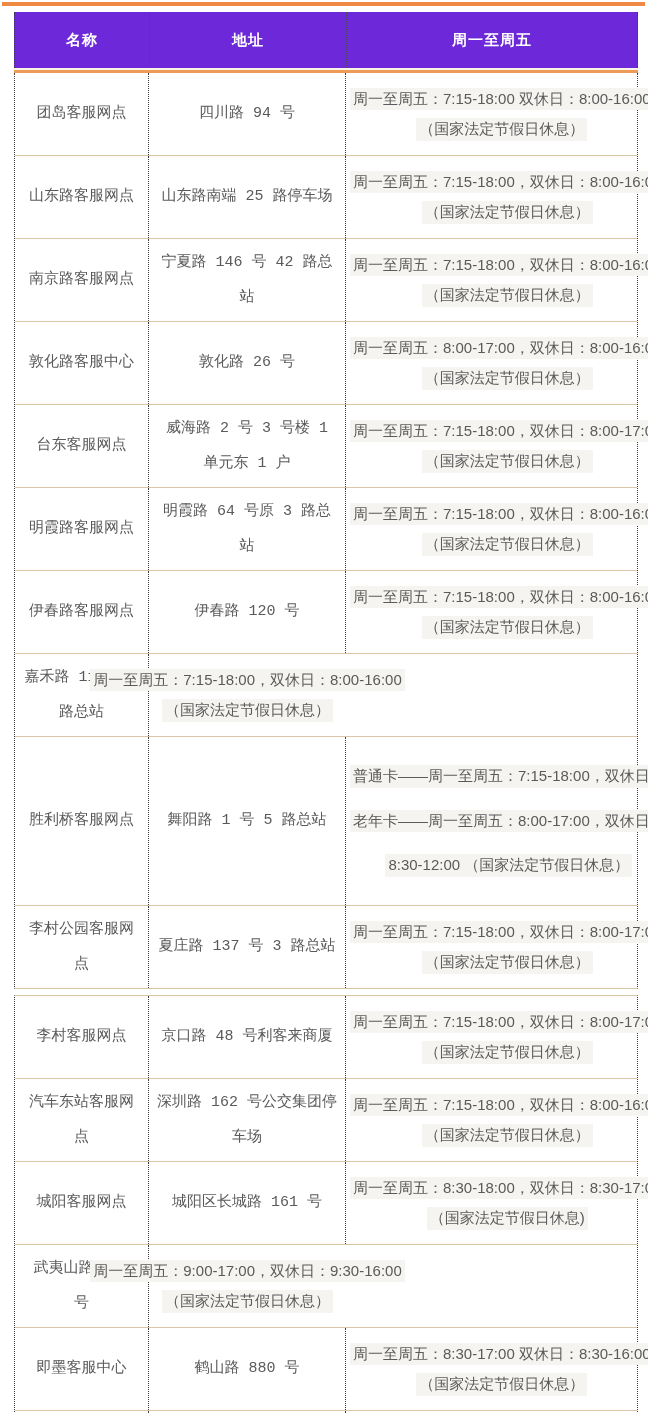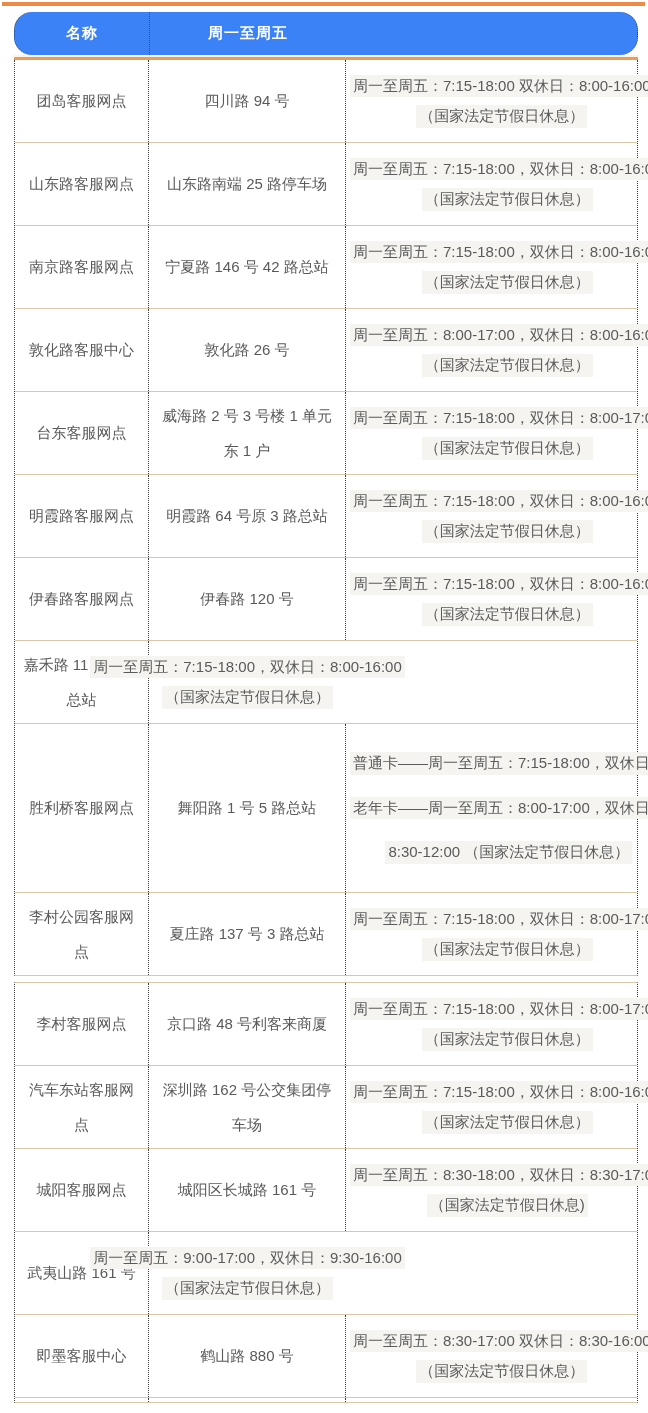--- a/index.html
+++ b/index.html
@@ -22,25 +22,24 @@
   .svc-table {
     margin-left: 14px;
     margin-right: 10px;
   }
   .svc-table.first { margin-top: 6px; }
   .svc-table.second { margin-top: 6px; }
 
   .thead {
     display: grid;
     grid-template-columns: 134px 197px 1fr;
-    background: #3b82f6;
-    height: 43px;
+    background: #6d28d9;
+    height: 56px;
     border-left: 1px dotted #3c3c3c;
     border-right: 1px dotted #3c3c3c;
-    border-radius: 18px;
   }
   .th {
     display: flex;
     align-items: center;
     justify-content: center;
     color: #ffffff;
     font-weight: bold;
     font-size: 15px;
     letter-spacing: 1px;
   }
@@ -68,41 +67,42 @@
     box-sizing: border-box;
     display: flex;
     flex-direction: column;
     justify-content: center;
     align-items: center;
     text-align: center;
     font-size: 15px;
     padding: 4px 8px;
     line-height: 2.35;
   }
-  .td.name, .td.addr { border-right: 1px dotted #3c3c3c; }
+  .td.name, .td.addr { border-right: 1px dotted #3c3c3c; font-family: Liberation Mono, monospace; }
   .td.hours {
     justify-content: space-evenly;
     line-height: 1.35;
     padding: 6px 4px;
   }
   .hour-line {
     background: #f5f4f1;
     padding: 1px 3px;
     white-space: nowrap;
   }
   .tr.stub .td { padding: 0; }
 </style>
 </head>
 <body>
 
 <div class="top-strip"></div>
 
 <div class="svc-table first">
   <div class="thead">
     <div class="th">名称</div>
+    <div class="th mid">地址</div>
     <div class="th right">周一至周五</div>
   </div>
   <div class="thead-gap"></div>
   <div class="thead-line"></div>
   <div class="tbody" id="tbody-0">
       <div class="tr">
     <div class="td name">团岛客服网点</div>
     <div class="td addr">四川路 94 号</div>
     <div class="td hours">
           <div class="hour-line">周一至周五：7:15-18:00 双休日：8:00-16:00</div>

